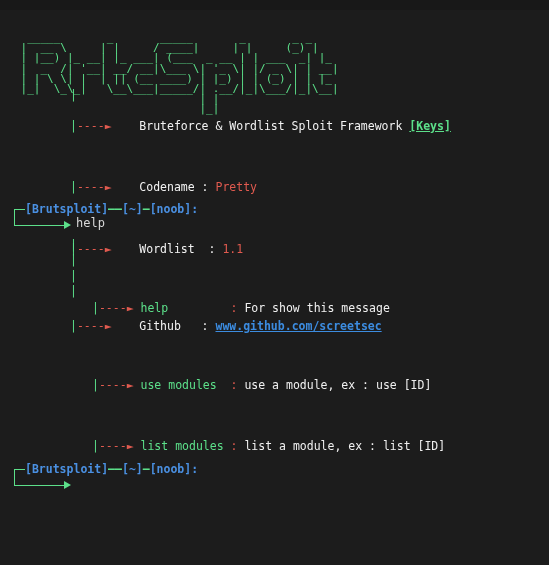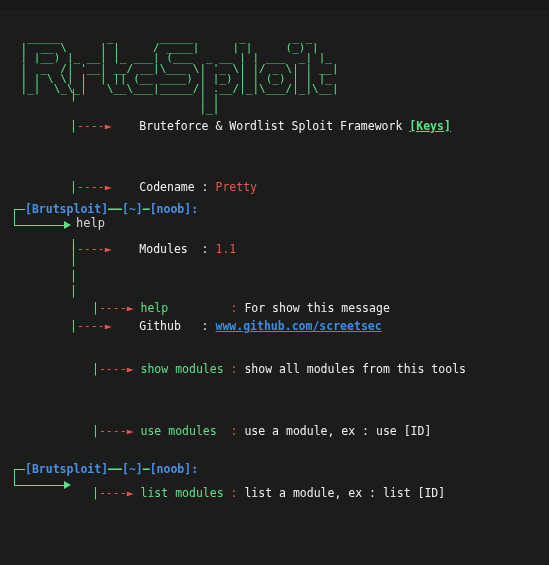--- a/index.html
+++ b/index.html
@@ -135,21 +135,21 @@
                             | |                  
                             |_|                  </pre>
 
     <div class="dots" style="left:70px; top:78px;">|</div>
 
     <div class="info-block">
       <div class="info-row"><span class="pipe">|</span><span class="dashes">----</span><span class="arrow">►</span><span>    </span><span class="label">Bruteforce &amp; Wordlist Sploit Framework</span><span> </span><span class="keys">[Keys]</span></div>
 
       <div class="info-row"><span class="pipe">|</span><span class="dashes">----</span><span class="arrow">►</span><span>    </span><span class="label">Codename</span><span class="label"> </span><span class="label">:</span><span> </span><span class="valred">Pretty</span></div>
 
-      <div class="info-row"><span class="pipe">|</span><span class="dashes">----</span><span class="arrow">►</span><span>    </span><span class="label">Modules</span><span class="label">  </span><span class="label">:</span><span> </span><span class="valred">1.1</span></div>
+      <div class="info-row"><span class="pipe">|</span><span class="dashes">----</span><span class="arrow">►</span><span>    </span><span class="label">Wordlist</span><span class="label">  </span><span class="label">:</span><span> </span><span class="valred">1.1</span></div>
 
 
       <div class="info-row"><span class="pipe">|</span><span class="dashes">----</span><span class="arrow">►</span><span>    </span><span class="label">Github</span><span class="label">   </span><span class="label">:</span><span> </span><span class="url">www.github.com/screetsec</span></div>
     </div>
 
     <div class="prompt-block" style="left:14px; top:188px;">
       <div class="topdash" style="left:0px; top:11px; width:11px;"></div>
       <div class="prompt-line" style="position:absolute; left:11px; top:4px;"><span class="pr-name">[Brutsploit]</span><span class="pr-dash">——</span><span class="pr-name">[~]</span><span class="pr-dash">—</span><span class="pr-name">[noob]:</span></div>
       <div class="connector" style="left:0px; top:11px; width:50px; height:16px;"></div>
       <div class="arrowhead" style="left:50px; top:23px;"></div>
@@ -157,21 +157,20 @@
     </div>
 
     <div class="dots" style="left:70px; top:228px;">|
 |
 |
 |</div>
 
     <div class="help-block">
       <div class="help-row"><span class="pipe">|</span><span class="dashes">----</span><span class="arrow">►</span><span> </span><span class="cmd">help</span><span class="cmd">         </span><span class="colon">:</span><span> </span><span class="desc">For show this message</span></div>
 
-      <div class="help-row"><span class="pipe">|</span><span class="dashes">----</span><span class="arrow">►</span><span> </span><span class="cmd">show modules</span><span class="cmd"> </span><span class="colon">:</span><span> </span><span class="desc">show all modules from this tools</span></div>
 
       <div class="help-row"><span class="pipe">|</span><span class="dashes">----</span><span class="arrow">►</span><span> </span><span class="cmd">use modules</span><span class="cmd">  </span><span class="colon">:</span><span> </span><span class="desc">use a module, ex : use [ID]</span></div>
 
       <div class="help-row"><span class="pipe">|</span><span class="dashes">----</span><span class="arrow">►</span><span> </span><span class="cmd">list modules</span><span class="cmd"> </span><span class="colon">:</span><span> </span><span class="desc">list a module, ex : list [ID]</span></div>
 
 
       
 
       
 

